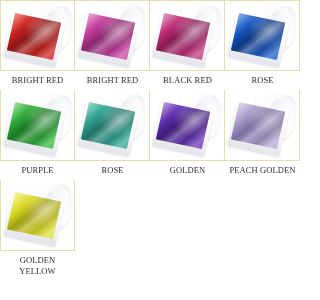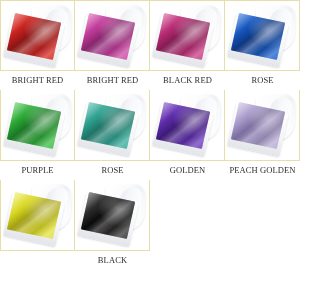--- a/index.html
+++ b/index.html
@@ -199,27 +199,17 @@
       <div class="row">
         <div class="cell">
           <div class="swatch">
             <div class="booklet">
               <div class="leaf"></div>
               <div class="leaf2"></div>
               <div class="pad"></div>
               <div class="foil" style="background: linear-gradient(132deg, rgb(238, 236, 98) 0%, rgb(216, 214, 32) 30%, rgb(169, 165, 18) 52%, rgb(216, 214, 32) 70%, rgb(238, 236, 98) 100%);"></div>
             </div>
           </div>
-        </div>
-        <div class="cell">
-          <div class="swatch">
-            <div class="booklet">
-              <div class="leaf"></div>
-              <div class="leaf2"></div>
-              <div class="pad"></div>
-              <div class="foil" style="background: linear-gradient(132deg, rgb(77, 77, 77) 0%, rgb(38, 38, 38) 30%, rgb(0, 0, 0) 52%, rgb(38, 38, 38) 70%, rgb(77, 77, 77) 100%);"></div>
-            </div>
-          </div>
-          <div class="label">BLACK</div>
+          <div class="label">GOLDEN YELLOW</div>
         </div>
       </div>
     </div>
 </div>
 
 </body></html>

